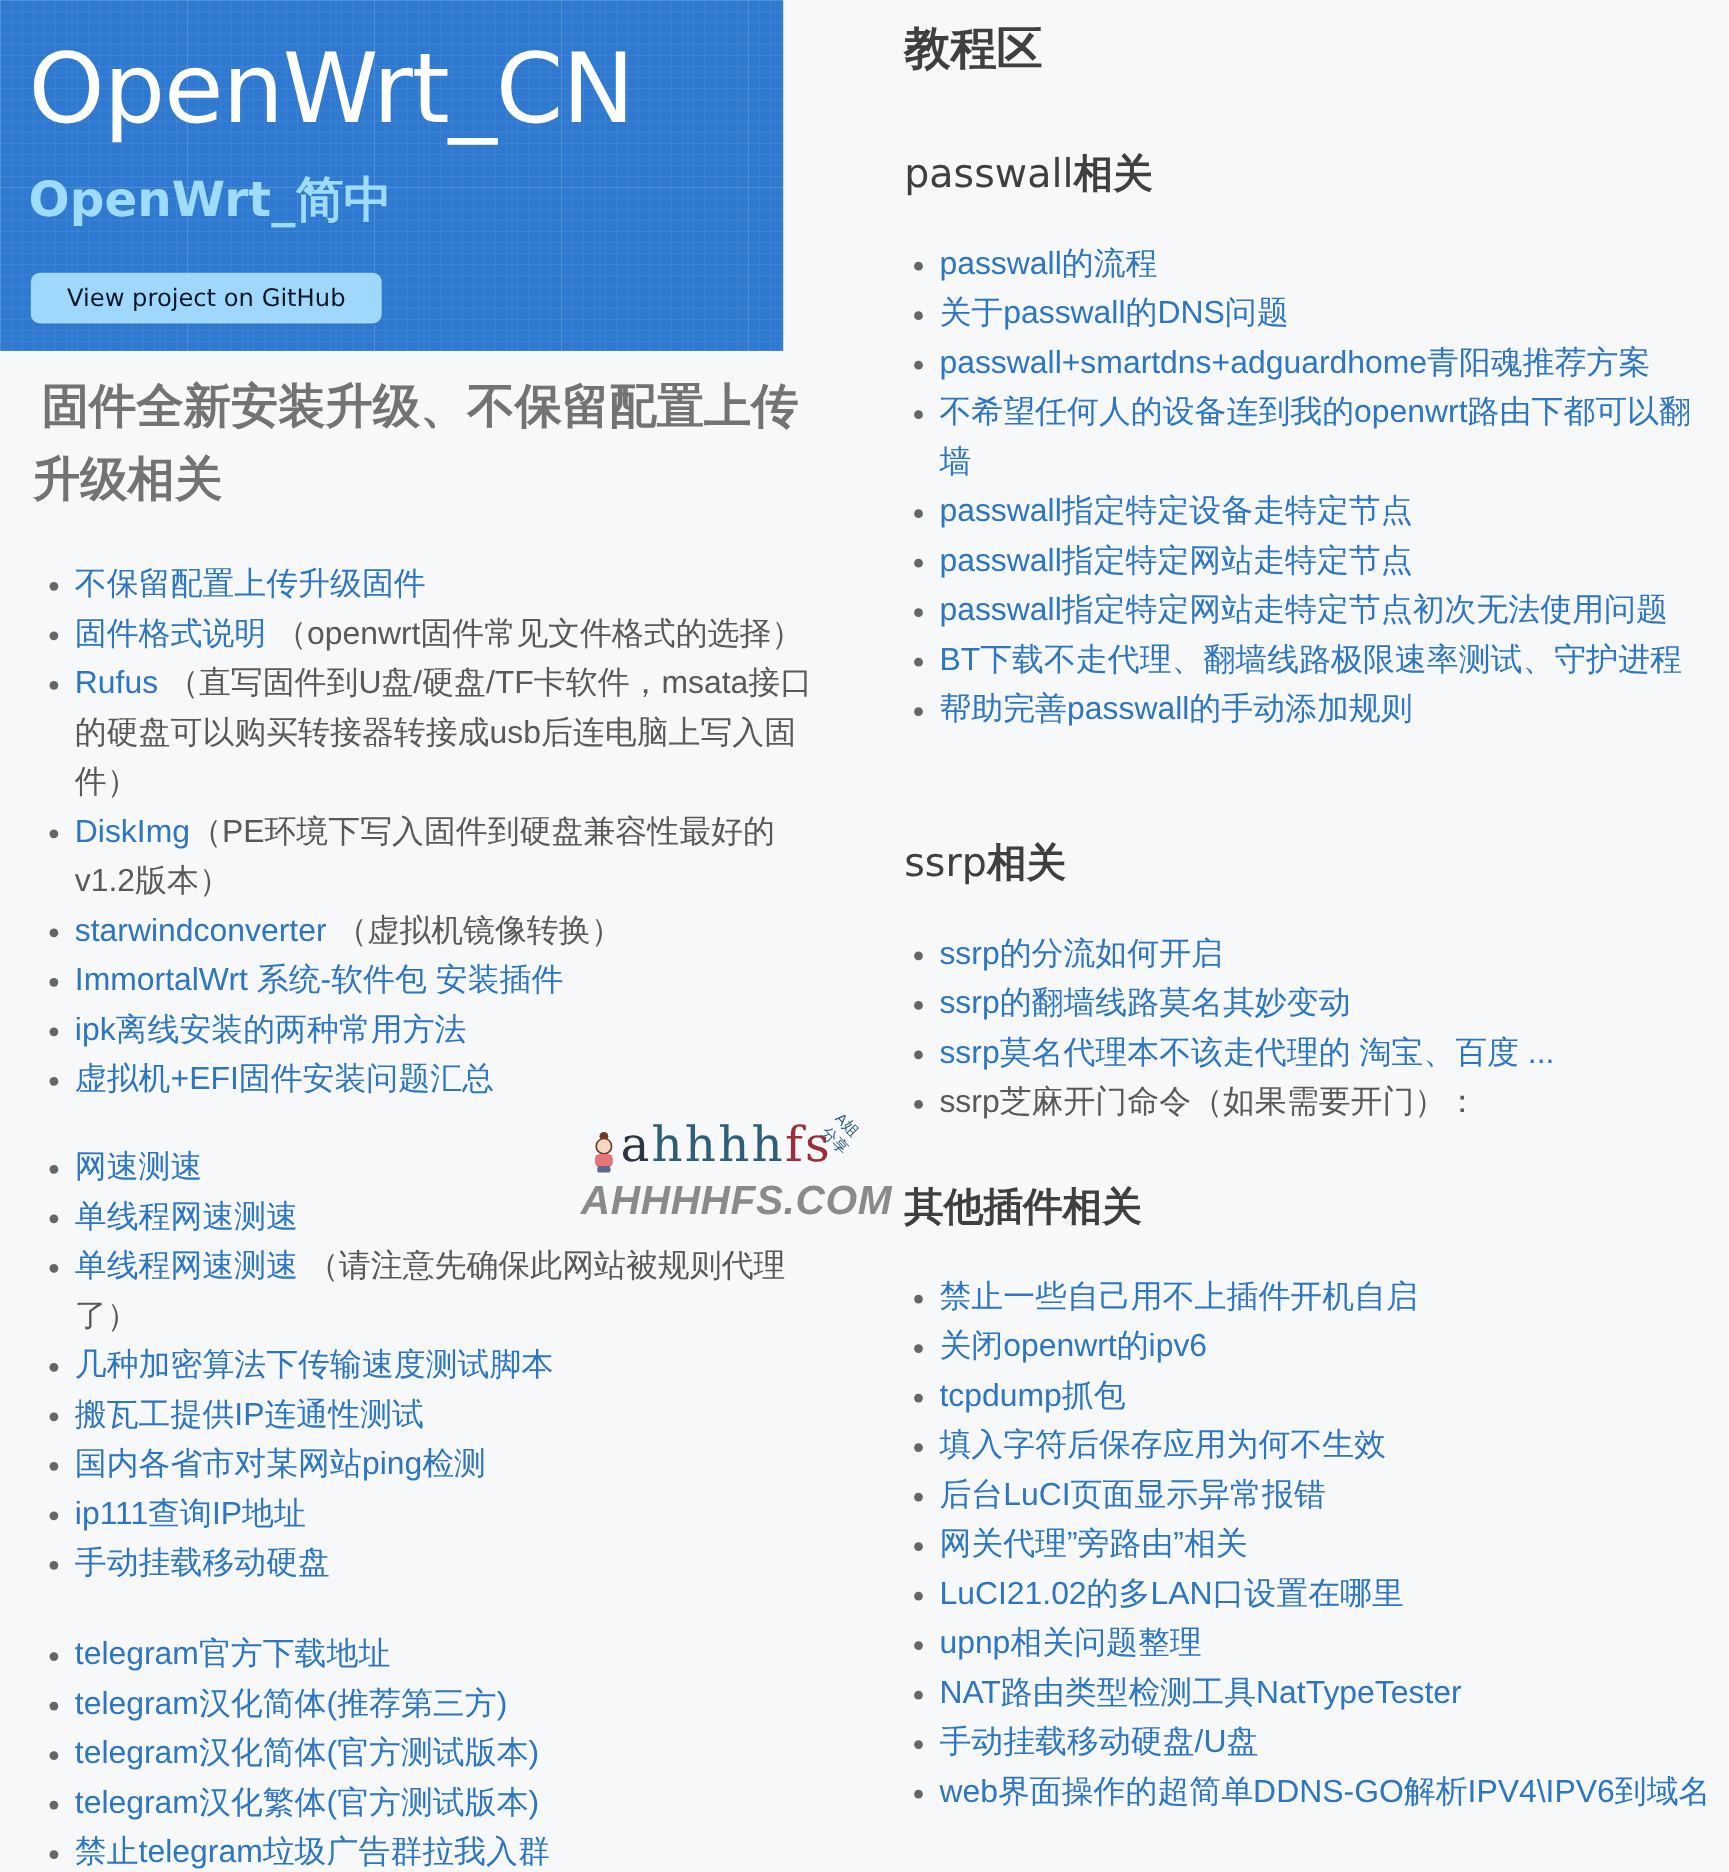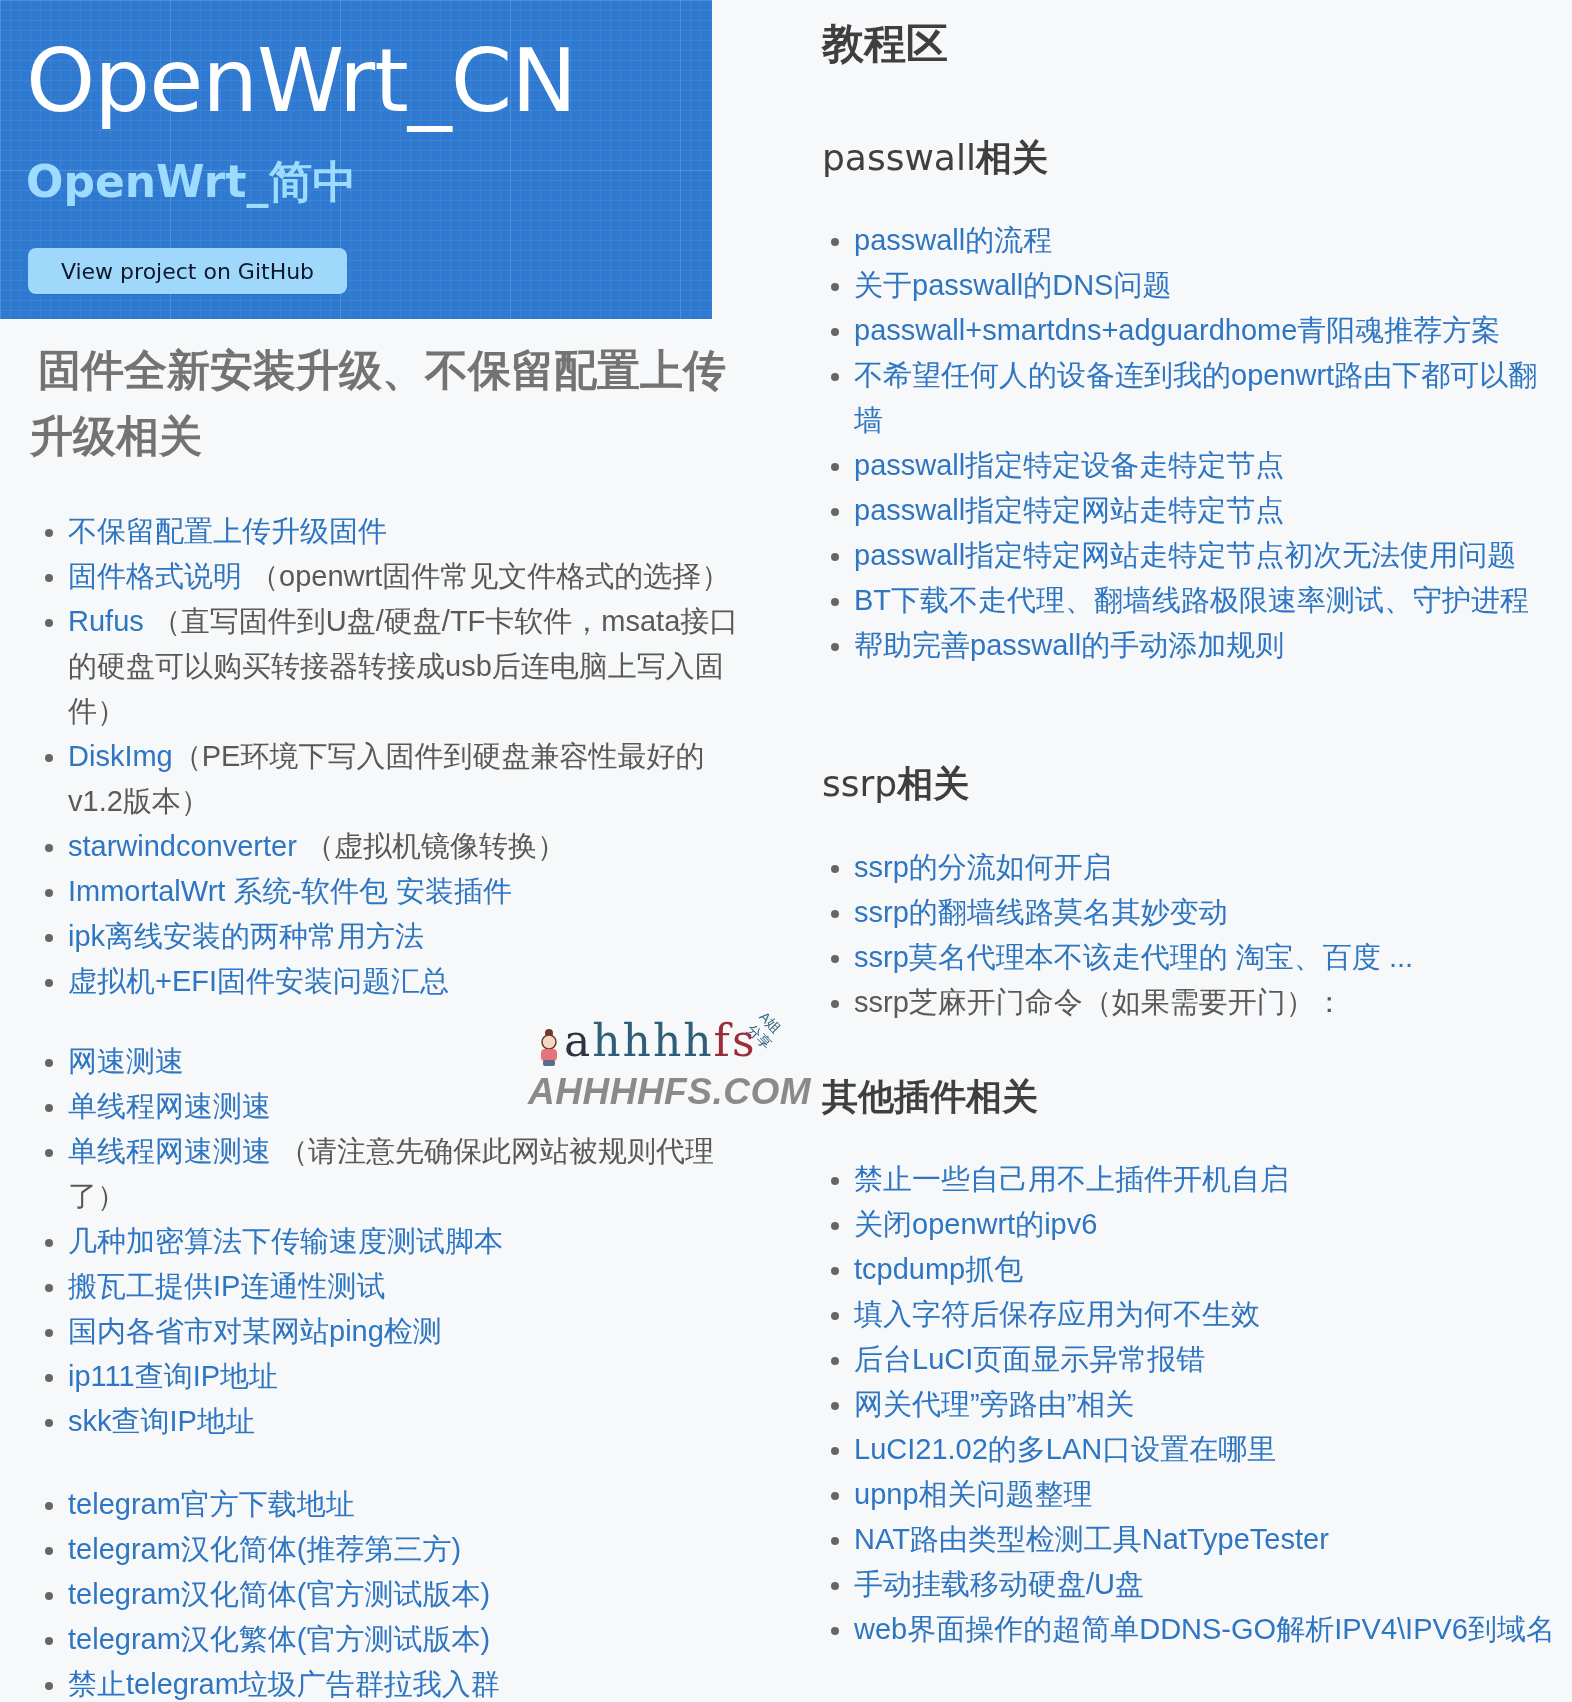--- a/index.html
+++ b/index.html
@@ -91,21 +91,21 @@
   </ul>
 
   <ul class="links" style="left:68px; top:720px; width:660px;">
     <li><a class="lnk">网速测速</a></li>
     <li><a class="lnk">单线程网速测速</a></li>
     <li><a class="lnk">单线程网速测速</a><span class="note"> （请注意先确保此网站被规则代理了）</span></li>
     <li><a class="lnk">几种加密算法下传输速度测试脚本</a></li>
     <li><a class="lnk">搬瓦工提供IP连通性测试</a></li>
     <li><a class="lnk">国内各省市对某网站ping检测</a></li>
     <li><a class="lnk">ip111查询IP地址</a></li>
-    <li><a class="lnk">skk查询IP地址</a></li>
+    <li><a class="lnk">手动挂载移动硬盘</a></li>
   </ul>
 
   <ul class="links" style="left:68px; top:1163px; width:690px;">
     <li><a class="lnk">telegram官方下载地址</a></li>
     <li><a class="lnk">telegram汉化简体(推荐第三方)</a></li>
     <li><a class="lnk">telegram汉化简体(官方测试版本)</a></li>
     <li><a class="lnk">telegram汉化繁体(官方测试版本)</a></li>
     <li><a class="lnk">禁止telegram垃圾广告群拉我入群</a></li>
   </ul>
 </div>

